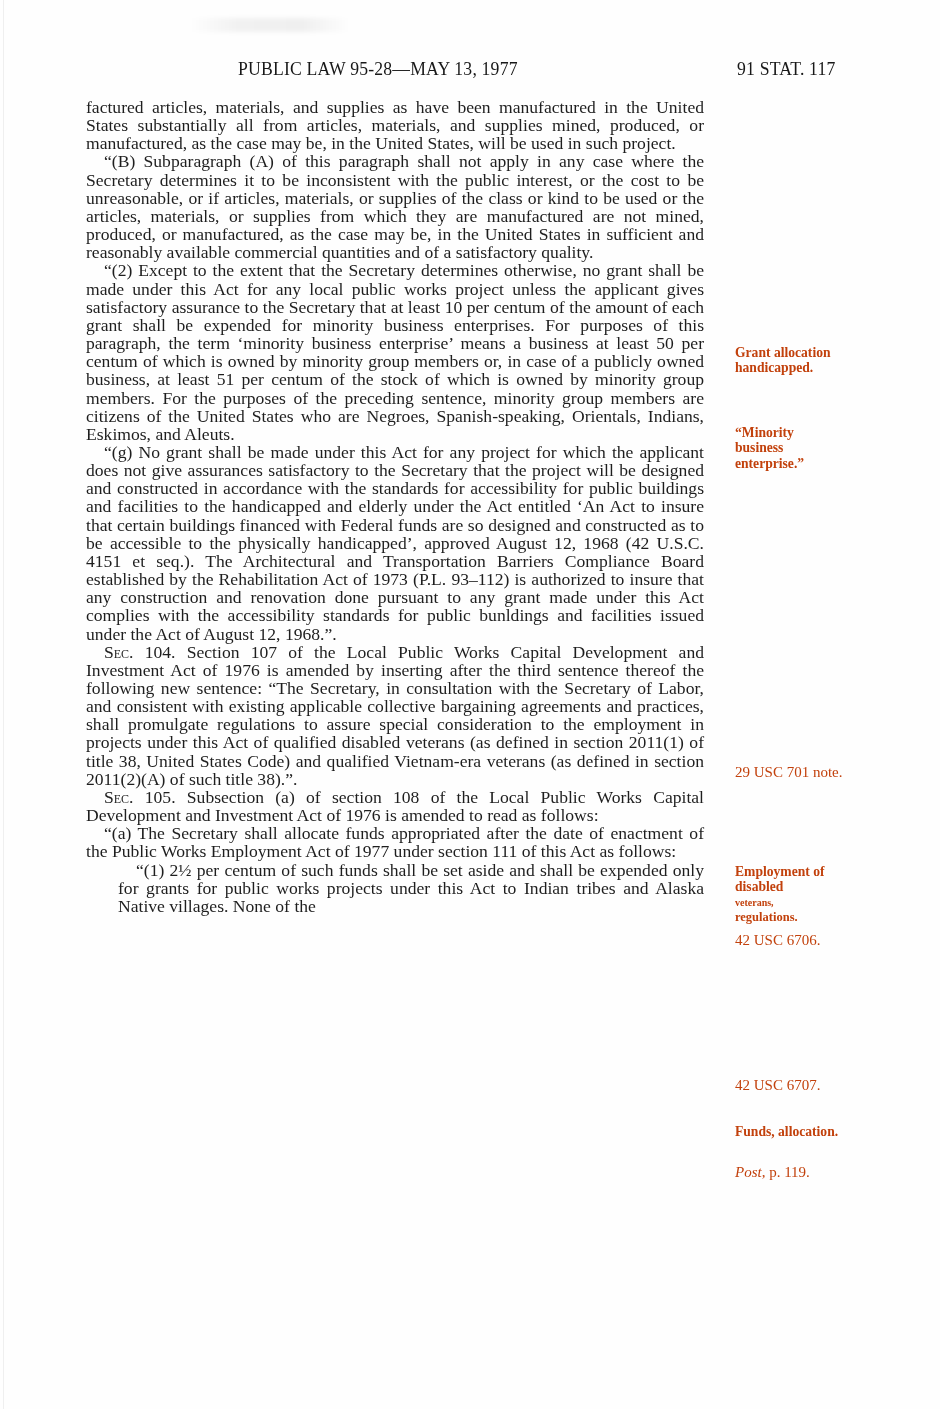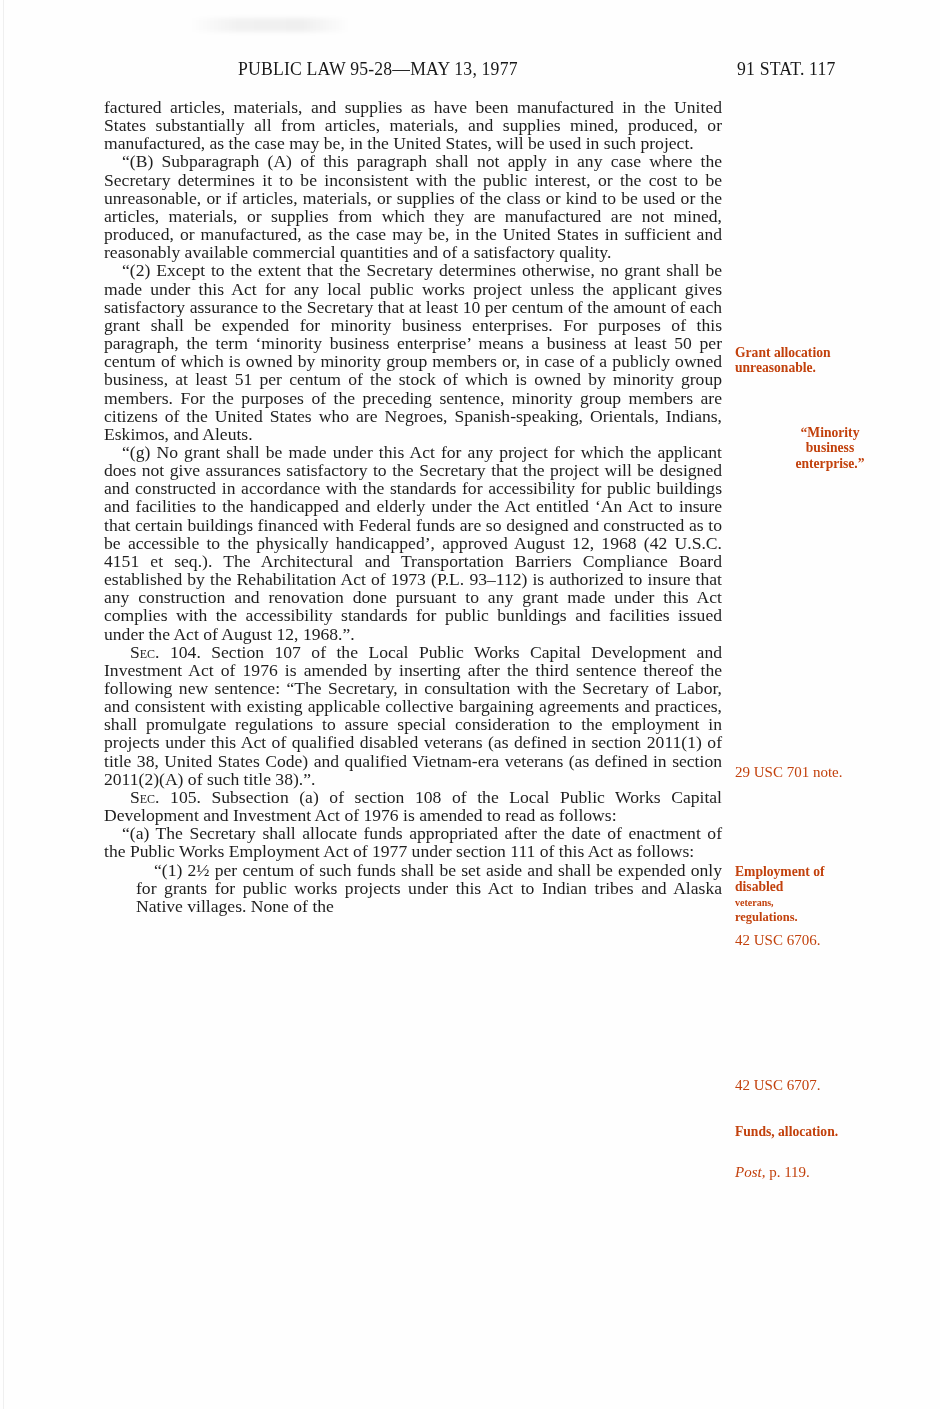--- a/index.html
+++ b/index.html
@@ -45,41 +45,40 @@
     position: absolute;
     left: 737px;
     top: 0;
     transform: scaleX(0.93);
     transform-origin: left top;
     white-space: nowrap;
   }
 
   .body-col {
     position: absolute;
-    left: 104px;
+    left: 86px;
     top: 98px;
     width: 618px;
     font-family: "Liberation Serif", "DejaVu Serif", serif;
     font-size: 17.6px;
     line-height: 18.15px;
     text-align: justify;
     color: #1e1e1e;
   }
   .para {
     margin: 0;
     text-indent: 0;
   }
   .para.indent { text-indent: 18px; }
   .para.deep {
     padding-left: 32px;
     text-indent: 18px;
   }
   .sc {
     font-variant: small-caps;
-    margin-left: 8px;
   }
 
   .margin-note {
     position: absolute;
     left: 735px;
     width: 190px;
     font-family: "Liberation Serif", "DejaVu Serif", serif;
     font-size: 13.6px;
     line-height: 15.3px;
     color: #c2410c;
@@ -124,24 +123,24 @@
     <p class="para indent">“(2) Except to the extent that the Secretary determines otherwise, no grant shall be made under this Act for any local public works project unless the applicant gives satisfactory assurance to the Secretary that at least 10 per centum of the amount of each grant shall be expended for minority business enterprises. For purposes of this paragraph, the term ‘minority business enterprise’ means a business at least 50 per centum of which is owned by minority group members or, in case of a publicly owned business, at least 51 per centum of the stock of which is owned by minority group members. For the purposes of the preceding sentence, minority group members are citizens of the United States who are Negroes, Spanish-speaking, Orientals, Indians, Eskimos, and Aleuts.</p>
     <p class="para indent">“(g) No grant shall be made under this Act for any project for which the applicant does not give assurances satisfactory to the Secretary that the project will be designed and constructed in accordance with the standards for accessibility for public buildings and facilities to the handicapped and elderly under the Act entitled ‘An Act to insure that certain buildings financed with Federal funds are so designed and constructed as to be accessible to the physically handicapped’, approved August 12, 1968 (42 U.S.C. 4151 et seq.). The Architectural and Transportation Barriers Compliance Board established by the Rehabilitation Act of 1973 (P.L. 93–112) is authorized to insure that any construction and renovation done pursuant to any grant made under this Act complies with the accessibility standards for public bunldings and facilities issued under the Act of August 12, 1968.”.</p>
     <p class="para indent"><span class="sc">Sec.</span><span> 104. Section 107 of the Local Public Works Capital Development and Investment Act of 1976 is amended by inserting after the third sentence thereof the following new sentence: “The Secretary, in consultation with the Secretary of Labor, and consistent with existing applicable collective bargaining agreements and practices, shall promulgate regulations to assure special consideration to the employment in projects under this Act of qualified disabled veterans (as defined in section 2011(1) of title 38, United States Code) and qualified Vietnam-era veterans (as defined in section 2011(2)(A) of such title 38).”.</span></p>
     <p class="para indent"><span class="sc">Sec.</span><span> 105. Subsection (a) of section 108 of the Local Public Works Capital Development and Investment Act of 1976 is amended to read as follows:</span></p>
     <p class="para indent">“(a) The Secretary shall allocate funds appropriated after the date of enactment of the Public Works Employment Act of 1977 under section 111 of this Act as follows:</p>
     <p class="para deep">“(1) 2½ per centum of such funds shall be set aside and shall be expended only for grants for public works projects under this Act to Indian tribes and Alaska Native villages. None of the</p>
   </div>
 
   <div class="margin-note" style="top:345px;">
     <span class="line">Grant allocation</span>
-    <span class="line">unreasonable.</span>
+    <span class="line">handicapped.</span>
   </div>
 
-  <div class="margin-note" style="top:425px;text-align:center;">
+  <div class="margin-note" style="top:425px;">
     <span class="line">“Minority</span>
     <span class="line">business</span>
     <span class="line">enterprise.”</span>
   </div>
 
 
 
   <div class="margin-note cite" style="top:765px;">
     <span class="line">29 USC 701 note.</span>
   </div>

